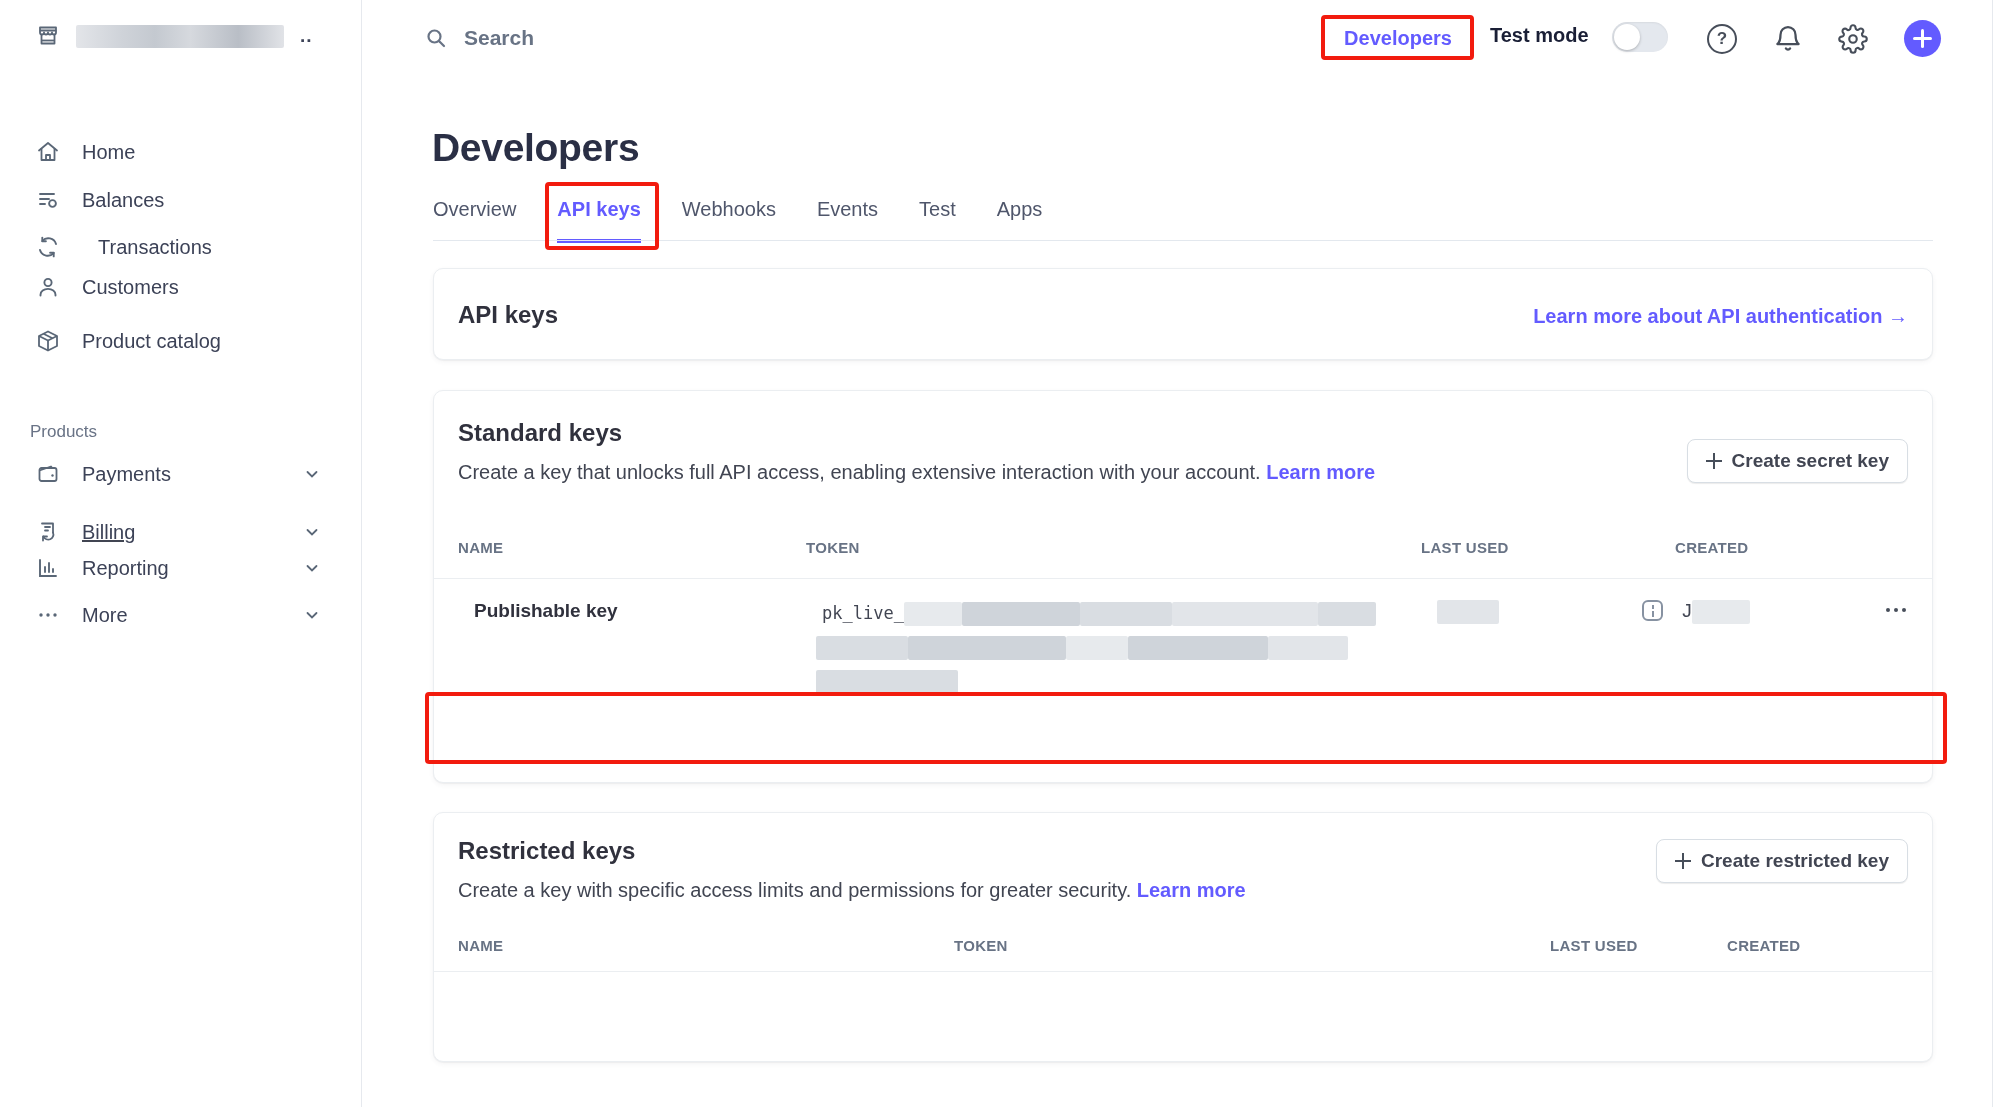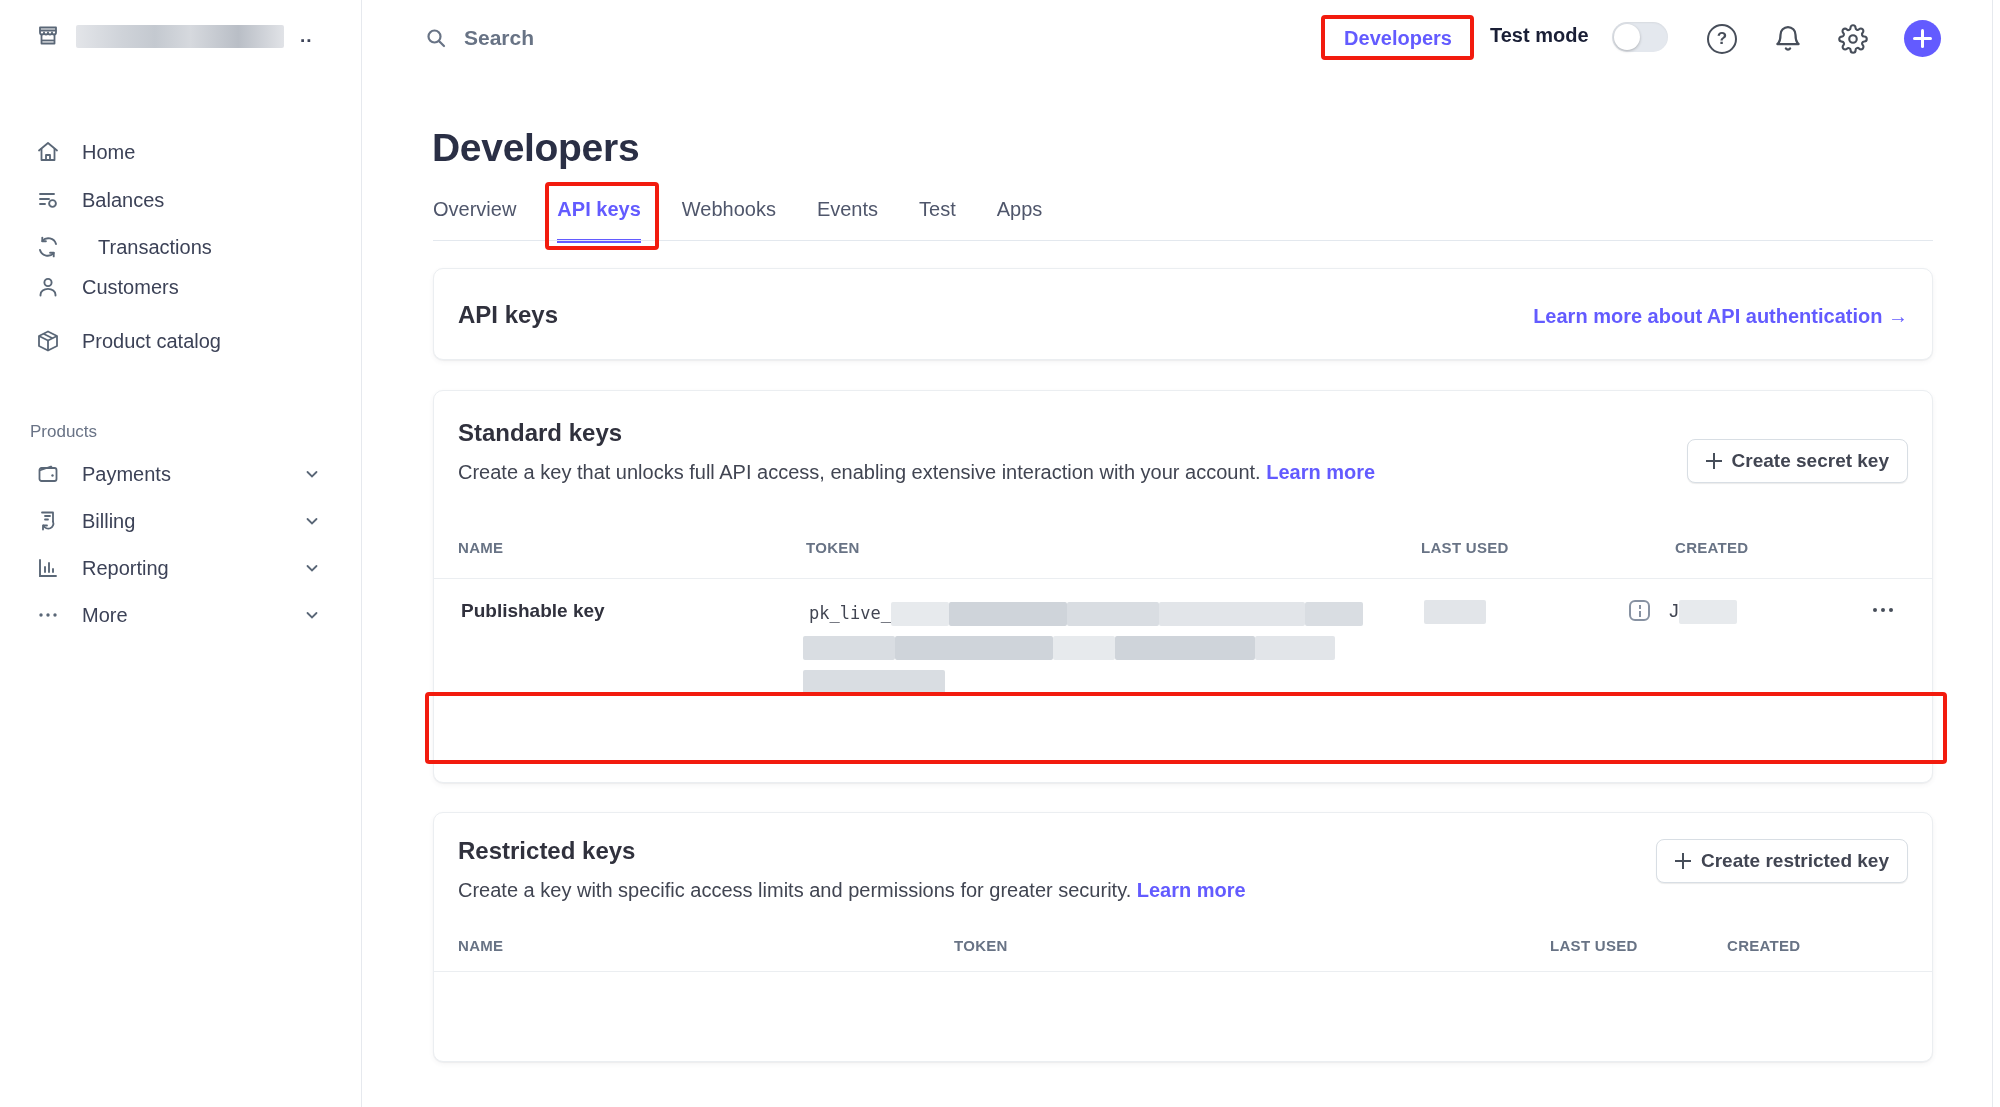--- a/index.html
+++ b/index.html
@@ -60,21 +60,21 @@
     background:#fff; border:1px solid #d8dee4; border-radius:8px; cursor:pointer;
     box-shadow:0 1px 1px rgba(0,0,0,.08); font-size:19px; font-weight:600; color:#414552; white-space:nowrap; }
   .plus-glyph { position:relative; width:16px; height:16px; }
   .plus-glyph::before { content:""; position:absolute; left:0; top:7px; width:16px; height:2px; background:#474e5a; }
   .plus-glyph::after  { content:""; position:absolute; left:7px; top:0; width:2px; height:16px; background:#474e5a; }
 
   
   .thead { position:absolute; left:0; width:100%; }
   .th { position:absolute; font-size:15px; font-weight:700; color:#687385; letter-spacing:.3px; }
   .hdiv { position:absolute; left:0; width:100%; height:1px; background:#ebeef1; }
-  .row { position:absolute; left:3px; width:100%;text-decoration:underline; }
+  .row { position:absolute; left:16px; width:100%;text-decoration:underline; }
   .cell { position:absolute; font-size:19px; }
   .name-b { font-weight:700; color:#30313d; }
   .mono { font-family:"DejaVu Sans Mono", monospace; font-size:17px; color:#414552; }
   .redact { display:inline-block; height:24px; border-radius:2px; vertical-align:middle; }
   .r1{background:#e7eaed;} .r2{background:#d9dde2;} .r3{background:#cfd4da;} .r4{background:#e2e5e9;}
   .info-ic { display:inline-block; position:relative; width:21px; height:21px; border:2px solid #8792a2; border-radius:6px; vertical-align:-4px; }
   .info-ic i { position:absolute; left:8px; top:3px; width:2px; height:4px; background:#8792a2; }
   .info-ic b { position:absolute; left:8px; top:9px; width:2px; height:6px; background:#8792a2; }
   .overflow { display:flex; gap:4px; align-items:center; cursor:pointer; padding:6px 2px; }
   .overflow i { width:4px; height:4px; border-radius:50%; background:#474e5a; }
@@ -165,21 +165,21 @@
             <circle cx="16.5" cy="13.5" r="1.2" fill="#5a6777" stroke="none"></circle>
         </svg>
       </span>
       <span class="lbl">Payments</span>
       <span class="chev">
         <svg width="16" height="16" viewBox="0 0 16 16" fill="none" stroke="#5a6777" stroke-width="1.8" stroke-linecap="round">
             <path d="M3.5 6l4.5 4.5L12.5 6"></path>
           </svg>
       </span>
     </div>
-    <div class="navitem" style="top:505px;">
+    <div class="navitem" style="top:516px;text-decoration:underline;">
       <span>
         <svg class="icon24" viewBox="0 0 24 24" fill="none" stroke="#5a6777" stroke-width="1.8" stroke-linecap="round" stroke-linejoin="round">
           <path d="M6 3.5h11v9"></path>
             <path d="M9 7h5"></path>
             <path d="M9 10.5h3"></path>
           <path d="M17 12.5a5 5 0 1 1-9.5 4"></path>
             <path d="M7 20.5v-4h4"></path>
         </svg>
       </span>
       <span class="lbl">Billing</span>

